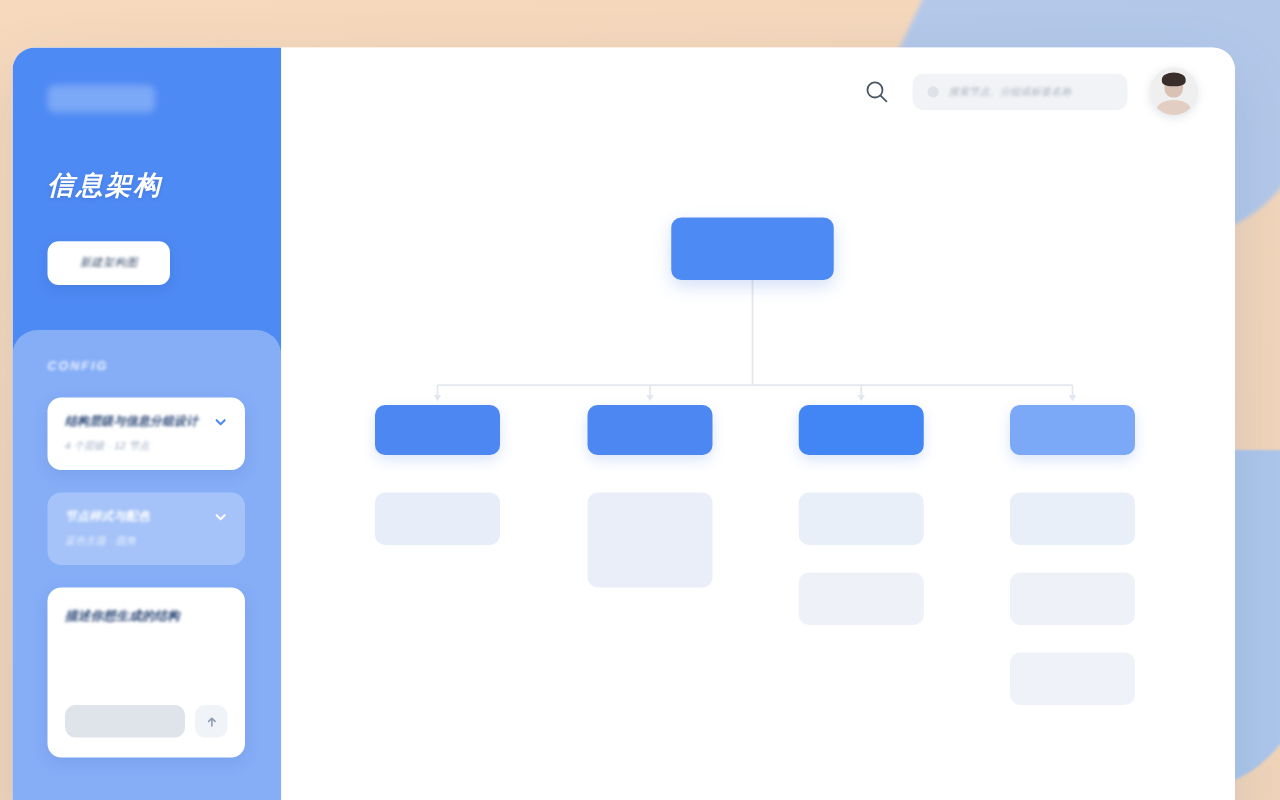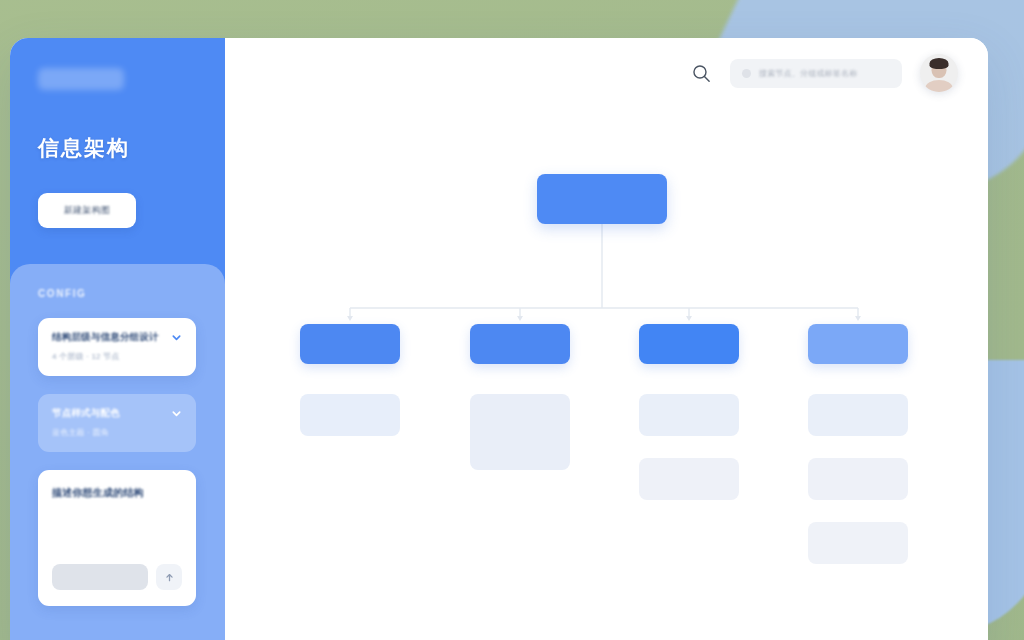--- a/index.html
+++ b/index.html
@@ -8,22 +8,23 @@
     width: 1024px;
     height: 640px;
     overflow: hidden;
     font-family: "Liberation Sans", "DejaVu Sans", sans-serif;
   }
 
   #stage {
     position: relative;
     width: 1024px;
     height: 640px;
-    background: #4d7c0f;
-    overflow: hidden;
+    background: #fdba74;
+    overflow: hidden;
+    font-style: italic;
   }
 
   
   .bg-blob-top {
     position: absolute;
     top: -120px;
     right: -60px;
     width: 360px;
     height: 300px;
     background: #a9c6f2;

